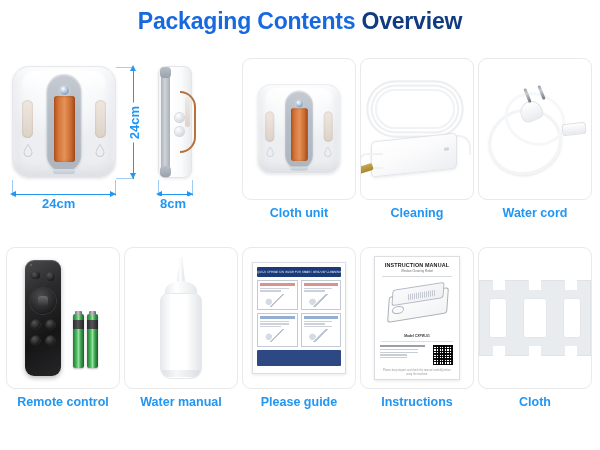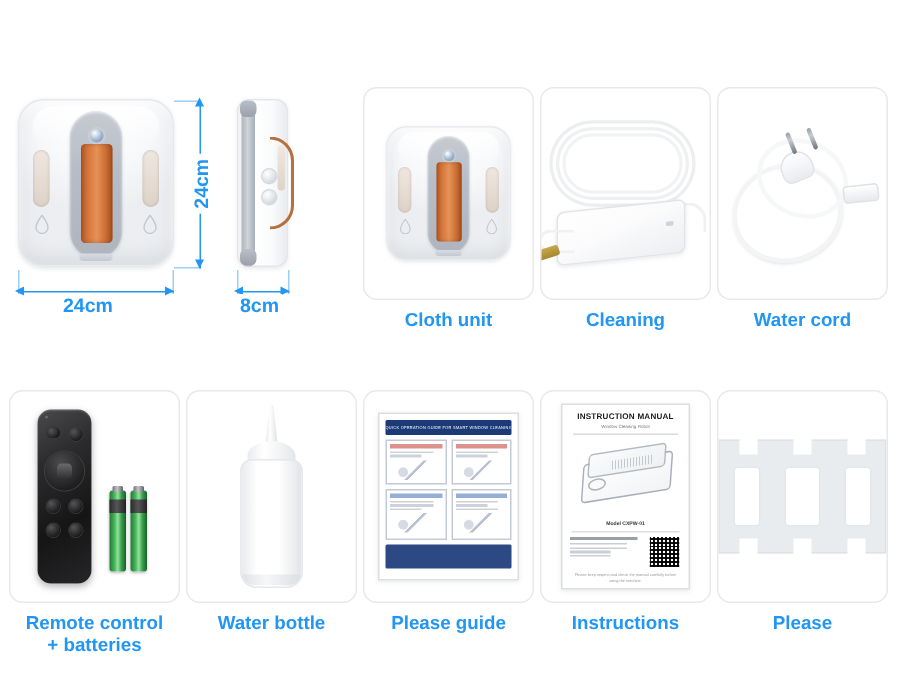--- a/index.html
+++ b/index.html
@@ -17,21 +17,21 @@
     text-align: center;
     font-size: 23px; font-weight: bold; letter-spacing: -0.2px;
     white-space: nowrap;
   }
   .title .t1 { color: #1769e0; }
   .title .t2 { color: #103a82; }
 
   
   .row { position: absolute; left: 0; width: 600px; }
   .row-top { top: 58px; height: 175px; }
-  .row-bottom { top: 260px; height: 190px; }
+  .row-bottom { top: 247px; height: 190px; }
 
   .cell { position: absolute; top: 0; }
 
   .card {
     position: absolute; top: 0; left: 0;
     width: 100%; height: 142px;
     border: 1px solid #e9e9e9;
     border-radius: 9px;
     background: #ffffff;
     overflow: hidden;
@@ -428,20 +428,24 @@
   .cloth-hole {
     position: absolute; background: #ffffff; border-radius: 3px;
     border: 1px solid #e4e7ea;
   }
 </style>
 </head>
 <body>
 
 <div class="page">
 
+  <div class="title">
+    <span class="t1">Packaging Contents</span>
+    <span class="t2">Overview</span>
+  </div>
 
   <div class="row row-top">
 
     <div class="cell" style="left:6px; width:222px;">
       <div class="dim-wrap">
 
         <div class="robot-front" style="left:6px; top:8px;">
           <div class="rf-capsule">
             <div class="rf-sensor"></div>
             <div class="rf-panel"></div>
@@ -573,37 +577,36 @@
               <div class="rm-btn" style="left:6px; top:76px; width:9px; height:9px;"></div>
               <div class="rm-btn" style="left:21px; top:76px; width:9px; height:9px;"></div>
             </div>
             <div class="battery b1"></div>
             <div class="battery b2"></div>
           </div>
         </div>
       </div>
       <div class="caption two-line">
         <div>Remote control</div>
-        <div>+ batteries</div>
       </div>
     </div>
 
     <div class="cell" style="left:124px; width:114px;">
       <div class="card">
         <div class="card-inner">
           <div class="bottle">
             <div class="bt-nozzle"></div>
             <div class="bt-collar"></div>
             <div class="bt-shoulder"></div>
             <div class="bt-body"></div>
             <div class="bt-base"></div>
           </div>
         </div>
       </div>
-      <div class="caption">Water bottle</div>
+      <div class="caption">Water manual</div>
     </div>
 
     <div class="cell" style="left:242px; width:114px;">
       <div class="card">
         <div class="card-inner">
           <div class="sheet guide">
             <div class="guide-head">
               <span>QUICK OPERATION GUIDE FOR SMART WINDOW CLEANING ROBOT</span>
             </div>
             <div class="guide-grid">
@@ -692,16 +695,16 @@
             <div class="cloth-notch" style="left:86px; top:-1px;"></div>
             <div class="cloth-notch" style="left:14px; bottom:-1px;"></div>
             <div class="cloth-notch" style="left:50px; bottom:-1px;"></div>
             <div class="cloth-notch" style="left:86px; bottom:-1px;"></div>
             <div class="cloth-hole" style="left:10px; top:18px; width:18px; height:40px;"></div>
             <div class="cloth-hole" style="left:44px; top:18px; width:24px; height:40px;"></div>
             <div class="cloth-hole" style="left:84px; top:18px; width:18px; height:40px;"></div>
           </div>
         </div>
       </div>
-      <div class="caption">Please</div>
+      <div class="caption">Cloth</div>
     </div>
   </div>
 </div>
 
 </body></html>

